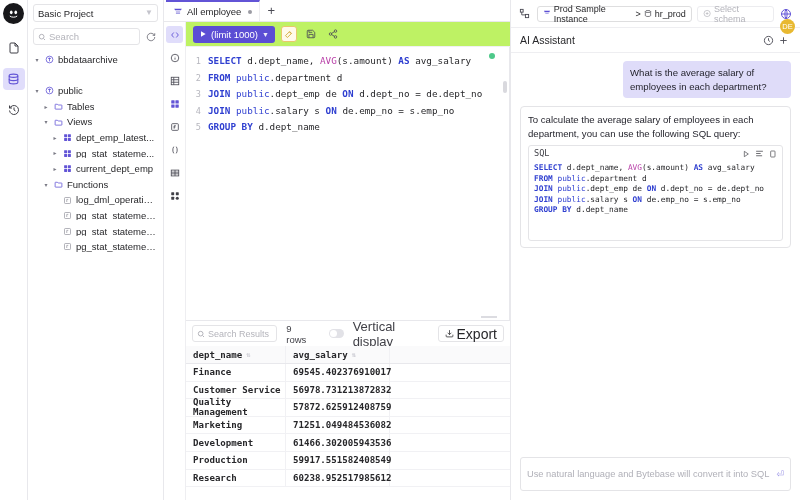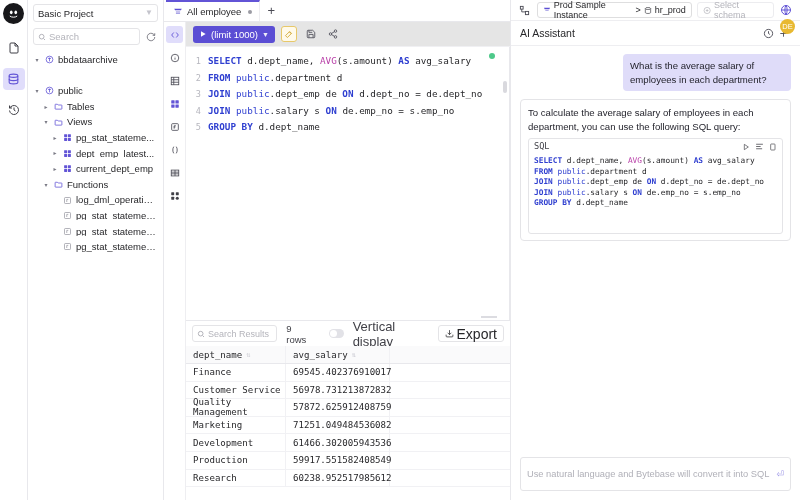--- a/index.html
+++ b/index.html
@@ -104,21 +104,21 @@
     width: 17px; height: 17px; margin-bottom: 6px; border-radius: 3px;
     display: flex; align-items: center; justify-content: center;
     color: #4b4b55;
   }
   .vbtn.active { background: #e0ddfb; color: #6254d6; }
 
   .editor-col { flex: 1; display: flex; flex-direction: column; min-width: 0; }
 
   .qtoolbar {
     height: 25px; display: flex; align-items: center; gap: 6px;
-    padding: 0 7px; border-bottom: 1px solid #f0f0f3; background:#e5e5e5;
+    padding: 0 7px; border-bottom: 1px solid #f0f0f3; background:#bef264;
   }
   .run-btn {
     height: 17px; background: #5b4ed4; color: #fff; border-radius: 3px;
     display: flex; align-items: center; gap: 4px; padding: 0 6px;
     font-size: 9.5px;
   }
   .run-btn .caret { font-size: 7px; opacity:.9; }
   .tbtn {
     width: 16px; height: 16px; border-radius: 3px;
     display:flex; align-items:center; justify-content:center;
@@ -156,32 +156,32 @@
   .toggle { width: 17px; height: 9px; border-radius: 5px; background: #e2e2e7; position: relative; }
   .toggle::after { content:""; position:absolute; left:1px; top:1px; width:7px; height:7px; border-radius:50%; background:#fff; }
   .rlabel { font-size: 13px; color:#3f3f46; }
   .export-btn {
     height: 17px; border: 1px solid #e4e4e7; border-radius: 3px;
     display:flex; align-items:center; gap:3px; padding: 0 6px;
     font-size: 14px; color:#27272a;
   }
 
   .grid { flex: 1; overflow: hidden; font-family: "DejaVu Sans Mono", monospace; }
-  .grow { display: flex; height: 17.6px; align-items: flex-end; border-bottom: 1px solid #f1f1f4; }
+  .grow { display: flex; height: 17.6px; align-items: flex-end; border-bottom: 1px solid #f1f1f4; font-weight: bold; }
   .ghead { background: #fafafb; border-bottom: 1px solid #e8e8ec; height: 18px; }
   .gc1 { width: 100px; flex: 0 0 100px; padding-left: 7px; border-right: 1px solid #f1f1f4; height:100%; display:flex; align-items:center; }
   .gc2 { width: 104px; flex: 0 0 104px; padding-left: 7px; border-right: 1px solid #f1f1f4; height:100%; display:flex; align-items:center; }
   .gc3 { flex: 1; height:100%; }
   .ghead .gc1, .ghead .gc2 { font-size: 8.6px; color: #5b5b63; gap:4px; }
   .grow .gc1, .grow .gc2 { font-size: 9.1px; color: #27272a; }
   .sorticon { color:#cfcfd6; font-size: 7px; }
 
   
   .ai { width: 290px; flex: 0 0 290px; height: 500px; border-left: 1px solid #e8e8ec; display:flex; flex-direction:column; background:#fff; }
-  .ai-top { height: 21px; display:flex; align-items:center; gap:5px; padding: 0 7px; border-bottom:1px solid #eeeef1; }
+  .ai-top { height: 28px; display:flex; align-items:center; gap:5px; padding: 0 7px; border-bottom:1px solid #eeeef1; }
   .inst-btn {
     height: 16px; border: 1px solid #dededf; border-radius: 3px; background:#fff;
     display:flex; align-items:center; gap:3px; padding: 0 5px; font-size: 9px; color:#27272a;
   }
   .schema-btn {
     height: 16px; border: 1px solid #ececef; border-radius: 3px;
     display:flex; align-items:center; gap:3px; padding: 0 5px; font-size: 9px; color:#b4b4bb;
   }
   .ai-head { height: 25px; display:flex; align-items:center; padding: 0 9px; border-bottom: 1px solid #eeeef1; }
   .ai-title { font-size: 10.5px; color: #27272a; flex:1; }
@@ -318,33 +318,33 @@
         <div class="tnode" style="padding-left: 18px;">
           <span class="tw">▸</span>
           <span class="ti">
             <svg width="9" height="9" viewBox="0 0 24 24" fill="#6254d6">
               <rect x="3" y="3" width="8" height="8" rx="1"></rect>
               <rect x="13" y="3" width="8" height="8" rx="1"></rect>
               <rect x="3" y="13" width="8" height="8" rx="1"></rect>
               <rect x="13" y="13" width="8" height="8" rx="1"></rect>
             </svg>
           </span>
-          <span class="tl">pg_stat_stateme...</span>
+          <span class="tl">dept_emp_latest...</span>
         </div>
         <div class="tnode" style="padding-left: 18px;">
           <span class="tw">▸</span>
           <span class="ti">
             <svg width="9" height="9" viewBox="0 0 24 24" fill="#6254d6">
               <rect x="3" y="3" width="8" height="8" rx="1"></rect>
               <rect x="13" y="3" width="8" height="8" rx="1"></rect>
               <rect x="3" y="13" width="8" height="8" rx="1"></rect>
               <rect x="13" y="13" width="8" height="8" rx="1"></rect>
             </svg>
           </span>
-          <span class="tl">dept_emp_latest...</span>
+          <span class="tl">pg_stat_stateme...</span>
         </div>
         <div class="tnode" style="padding-left: 18px;">
           <span class="tw">▸</span>
           <span class="ti">
             <svg width="9" height="9" viewBox="0 0 24 24" fill="#6254d6">
               <rect x="3" y="3" width="8" height="8" rx="1"></rect>
               <rect x="13" y="3" width="8" height="8" rx="1"></rect>
               <rect x="3" y="13" width="8" height="8" rx="1"></rect>
               <rect x="13" y="13" width="8" height="8" rx="1"></rect>
             </svg>

